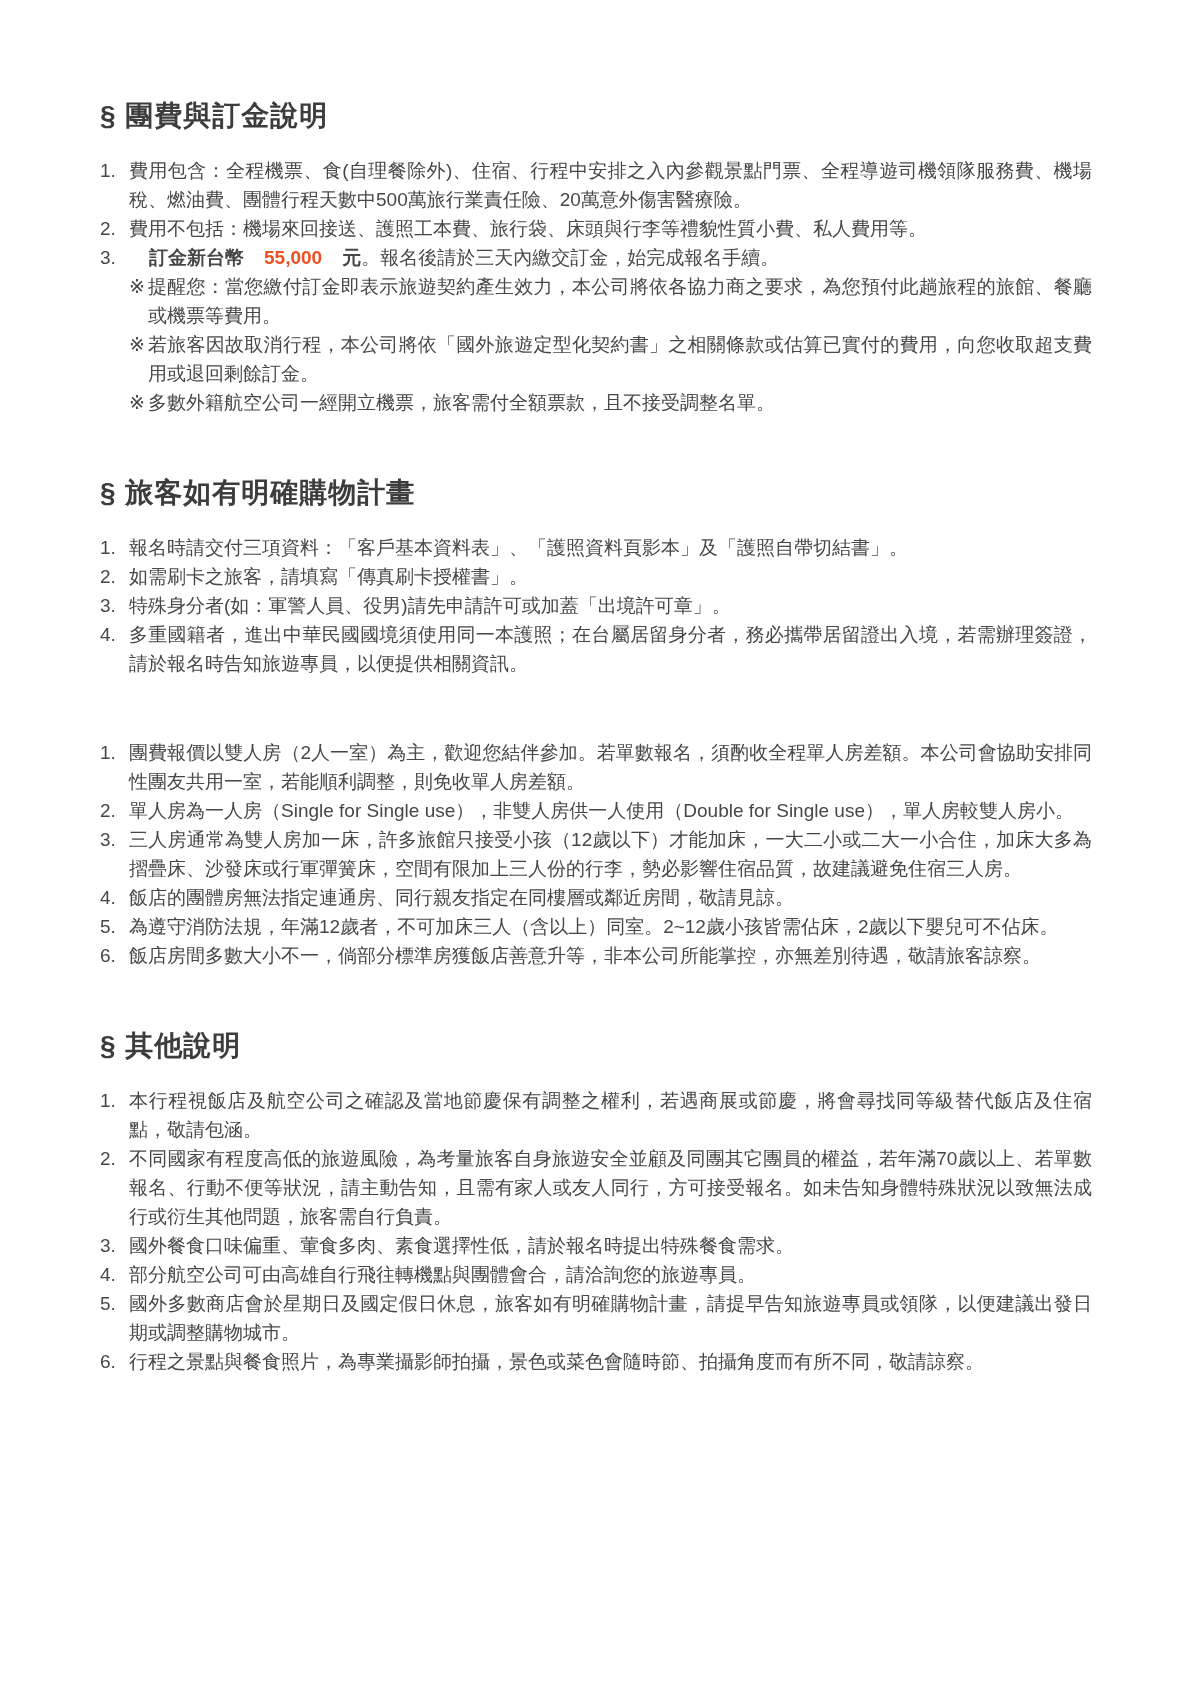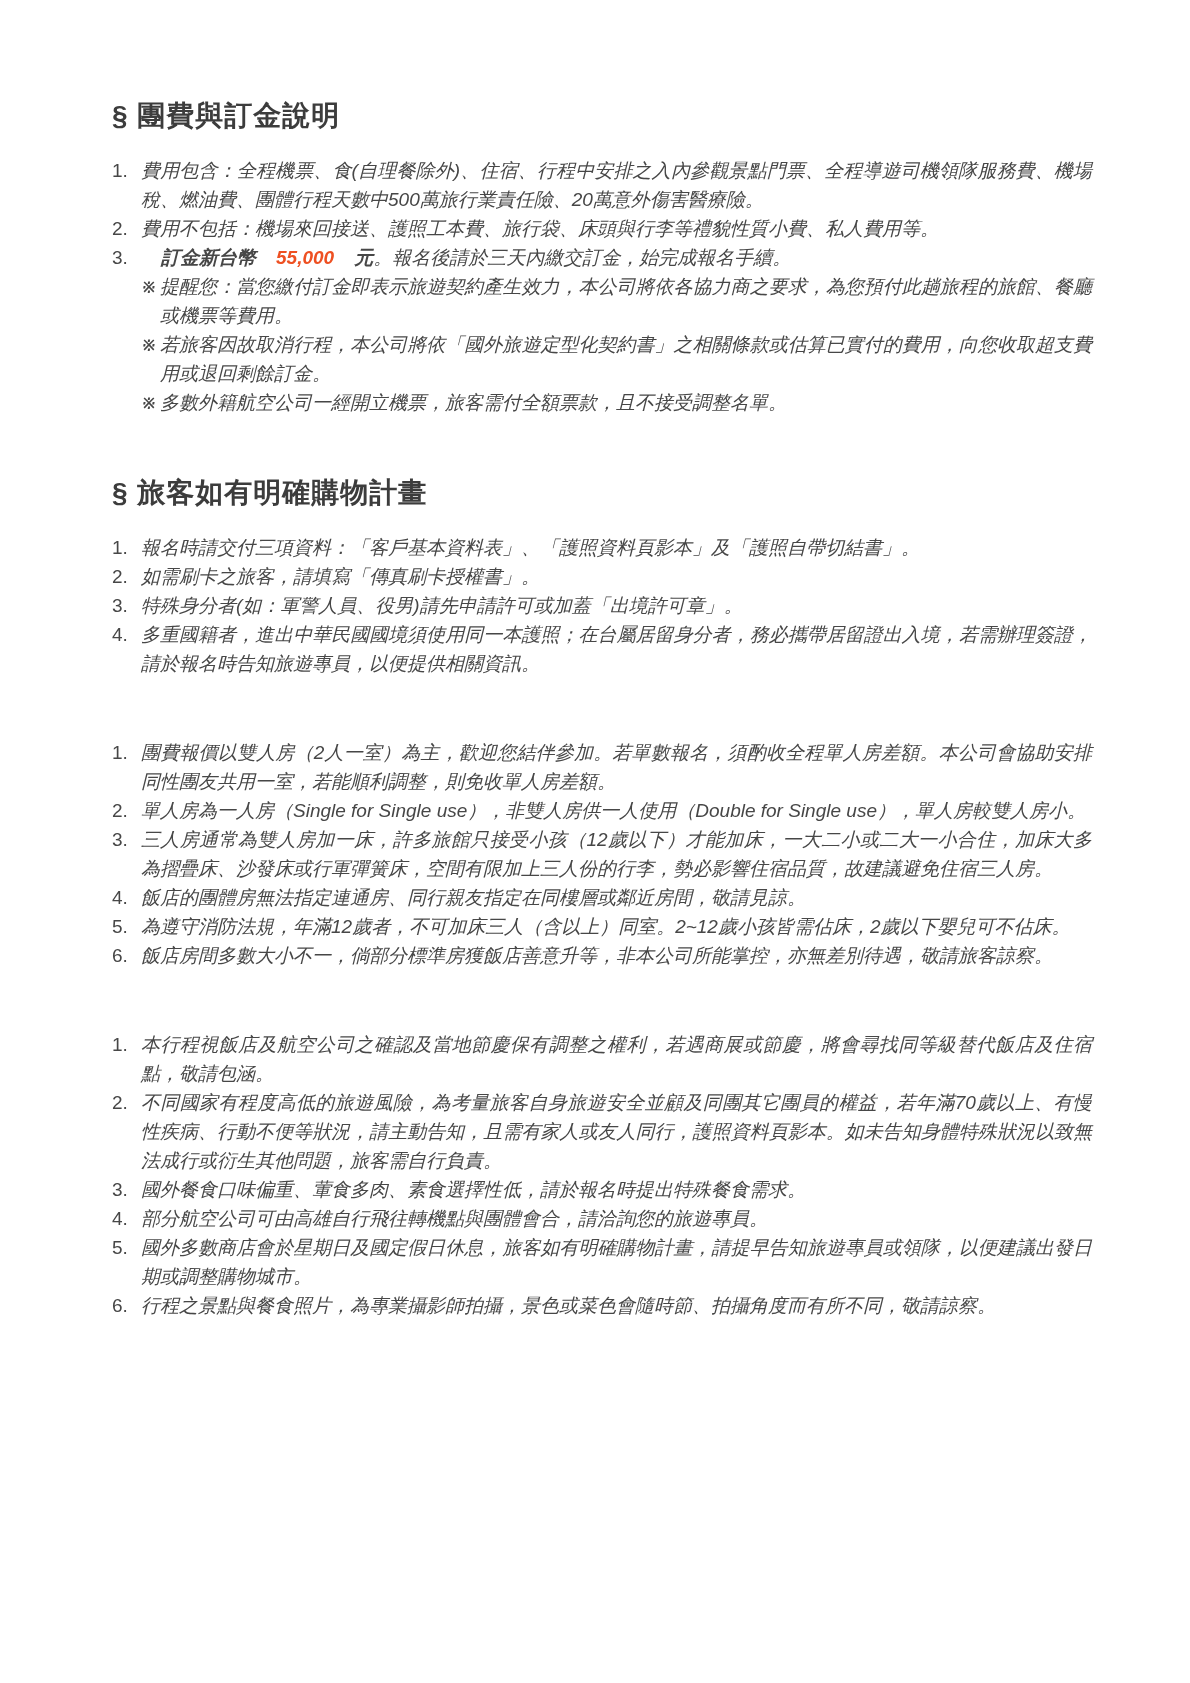--- a/index.html
+++ b/index.html
@@ -14,21 +14,20 @@
     color: var(--text-color, #474747);
     box-sizing: border-box;
     overflow: hidden;
   }
   .doc {
     padding: 100px 98px 40px 100px;
     box-sizing: border-box;
   }
   section.block {
     margin-bottom: 60px;
-    margin-left: 12px;
   }
   section.block:last-child {
     margin-bottom: 0;
   }
   h2.section-heading {
     margin: 0 0 24px 0;
     font-size: 28px;
     line-height: 32px;
     font-weight: 700;
     color: var(--heading-color, #3c3c3c);
@@ -45,21 +44,20 @@
     line-height: 29px;
     margin: 0;
   }
   .num {
     width: 29px;
     flex-shrink: 0;
   }
   .content {
     flex: 1;
     text-align: justify;
-    font-style: italic;
   }
   .para { }
   .b { font-weight: 700; padding-left: 20px; }
   .accent { color: var(--accent-color, #ee5022); }
   .note {
     display: flex;
   }
   .note-marker {
     width: 19px;
     flex-shrink: 0;
@@ -175,31 +173,32 @@
         <li class="item">
           <span class="num">6.</span>
           <div class="content">
             <div class="para">飯店房間多數大小不一，倘部分標準房獲飯店善意升等，非本公司所能掌控，亦無差別待遇，敬請旅客諒察。</div>
           </div>
         </li>
       </ol>
   </section>
 
   <section class="block">
+    <h2 class="section-heading">§ 其他說明</h2>
     <ol class="items">
         <li class="item">
           <span class="num">1.</span>
           <div class="content">
             <div class="para">本行程視飯店及航空公司之確認及當地節慶保有調整之權利，若遇商展或節慶，將會尋找同等級替代飯店及住宿點，敬請包涵。</div>
           </div>
         </li>
         <li class="item">
           <span class="num">2.</span>
           <div class="content">
-            <div class="para">不同國家有程度高低的旅遊風險，為考量旅客自身旅遊安全並顧及同團其它團員的權益，若年滿70歲以上、有慢性疾病、行動不便等狀況，請主動告知，且需有家人或友人同行，護照資料頁影本。如未告知身體特殊狀況以致無法成行或衍生其他問題，旅客需自行負責。</div>
+            <div class="para">不同國家有程度高低的旅遊風險，為考量旅客自身旅遊安全並顧及同團其它團員的權益，若年滿70歲以上、若單數報名、行動不便等狀況，請主動告知，且需有家人或友人同行，方可接受報名。如未告知身體特殊狀況以致無法成行或衍生其他問題，旅客需自行負責。</div>
           </div>
         </li>
         <li class="item">
           <span class="num">3.</span>
           <div class="content">
             <div class="para">國外餐食口味偏重、葷食多肉、素食選擇性低，請於報名時提出特殊餐食需求。</div>
           </div>
         </li>
         <li class="item">
           <span class="num">4.</span>

